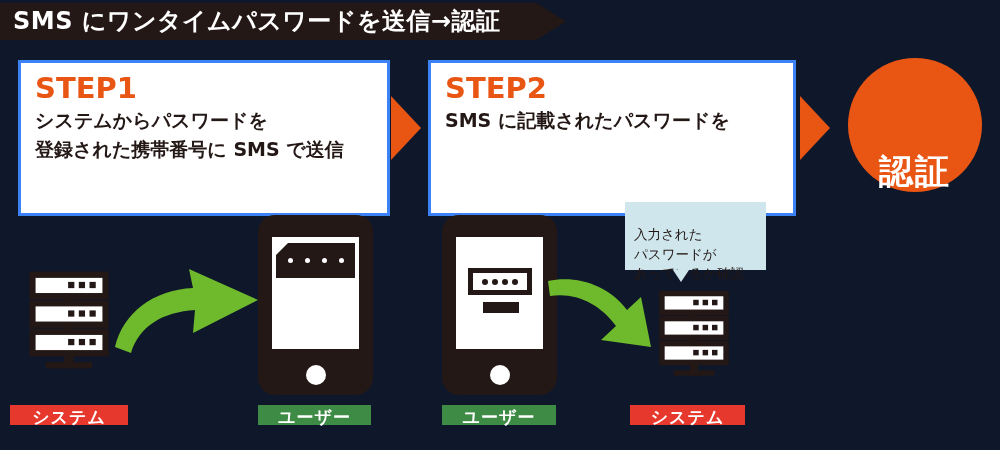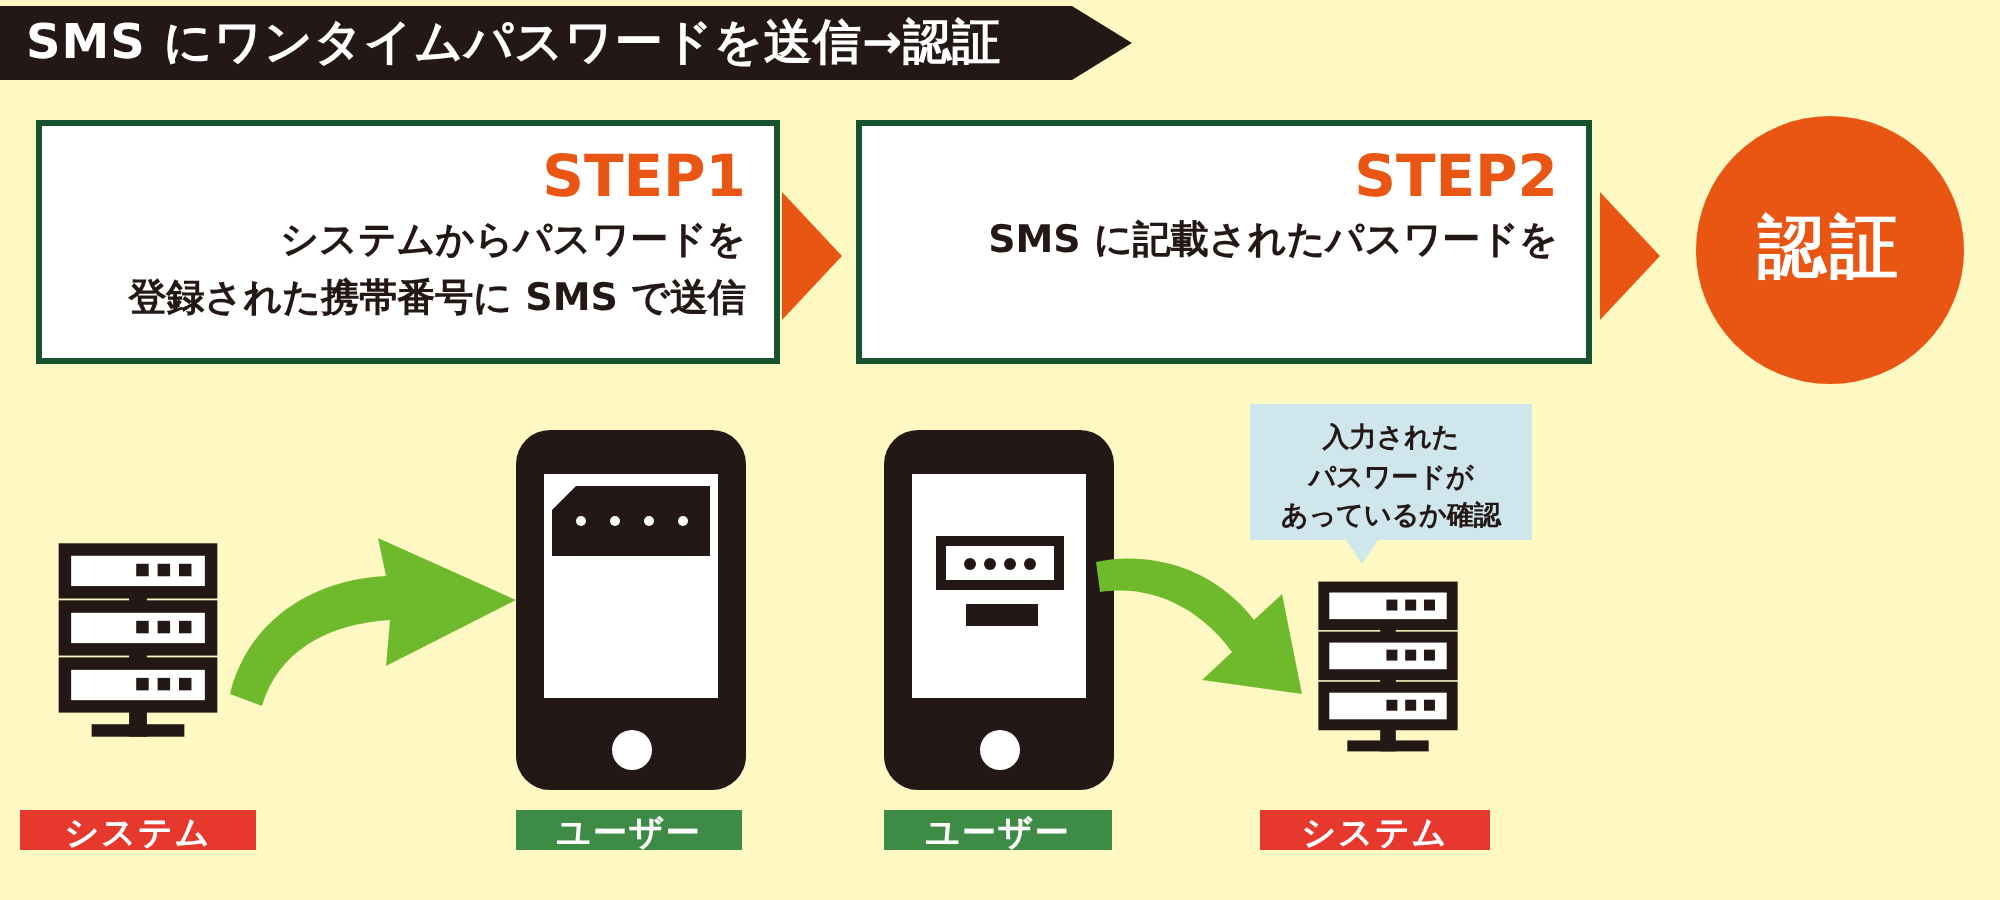--- a/index.html
+++ b/index.html
@@ -1,45 +1,45 @@
 <!DOCTYPE html>
 <html><head>
 <meta charset="utf-8">
 <style>
   * { margin:0; padding:0; box-sizing:border-box; }
   body { background:#ffffff; font-family:"DejaVu Sans", sans-serif; }
-  #canvas { position:relative; width:1000px; height:450px; background:#fef9c3; overflow:hidden; }
+  #canvas { position:relative; width:1000px; height:450px; background:#0f172a; overflow:hidden; }
 
   
   .banner {
     position:absolute; left:0; top:3px; width:566px; height:37px;
     background:#231815; color:#ffffff;
     clip-path:polygon(0 0, 536px 0, 566px 50%, 536px 100%, 0 100%);
     font-size:24px; font-weight:bold; line-height:37px; padding-left:13px;
     letter-spacing:0.5px; white-space:nowrap;
   }
 
   
-  .step { position:absolute; top:60px; height:122px; background:#ffffff;
-          border:3px solid #14532d; padding:7px 14px 0 14px;text-align:right; }
+  .step { position:absolute; top:60px; height:156px; background:#ffffff;
+          border:3px solid #3b82f6; padding:7px 14px 0 14px; }
   .step .step-title { color:#e95513; font-size:29px; font-weight:bold; line-height:1.25; }
   .step .step-line { color:#231815; font-size:19px; font-weight:600; line-height:1.5; white-space:nowrap; }
   #step1 { left:18px;  width:372px; }
   #step2 { left:428px; width:368px; }
 
   .tri { position:absolute; top:96px; width:0; height:0;
          border-top:32px solid transparent; border-bottom:32px solid transparent;
          border-left:30px solid #e95513; }
   #tri1 { left:391px; }
   #tri2 { left:800px; }
 
   
   .badge { position:absolute; left:848px; top:58px; width:134px; height:134px;
            border-radius:50%; background:#e95513; color:#ffffff;
-           display:flex; flex-direction:column; align-items:center; justify-content:center;
+           display:flex; flex-direction:column; align-items:center; justify-content:flex-end;
            font-size:34px; font-weight:bold; line-height:1.22; letter-spacing:2px; }
 
   
   .sms { position:absolute; left:106px; top:226px; width:78px; height:41px;
          background:#6fba2c; border-radius:50%; color:#ffffff;
          display:flex; align-items:center; justify-content:center;
          font-size:20px; font-weight:bold; }
   .sms::after { content:""; position:absolute; bottom:-11px; right:16px;
          width:0; height:0; border-left:4px solid transparent;
          border-right:12px solid transparent; border-top:15px solid #6fba2c;
@@ -70,22 +70,22 @@
          font-size:17px; text-align:center; line-height:24px; letter-spacing:1px; }
   .tag.red   { background:#e6382d; }
   .tag.green { background:#3d8b44; }
   #tag-sys-l { left:10px;  width:118px; }
   #tag-usr-l { left:258px; width:113px; }
   #tag-usr-r { left:442px; width:114px; }
   #tag-sys-r { left:630px; width:115px; }
 
   
   .note { position:absolute; left:625px; top:202px; width:141px; height:68px;
-          background:#cfe6ed; color:#231815; font-size:13.5px; font-weight:700;
-          line-height:1.45; padding:8px 9px;text-align:center; }
+          background:#cfe6ed; color:#231815; font-size:13.5px; font-weight:400;
+          line-height:1.45; padding:23px 9px; }
   .note::after { content:""; position:absolute; bottom:-12px; left:48px;
           border-left:8px solid transparent; border-right:8px solid transparent;
           border-top:12px solid #cfe6ed; }
 
   .abs { position:absolute; }
 </style>
 </head>
 <body>
 
 <div id="canvas">

